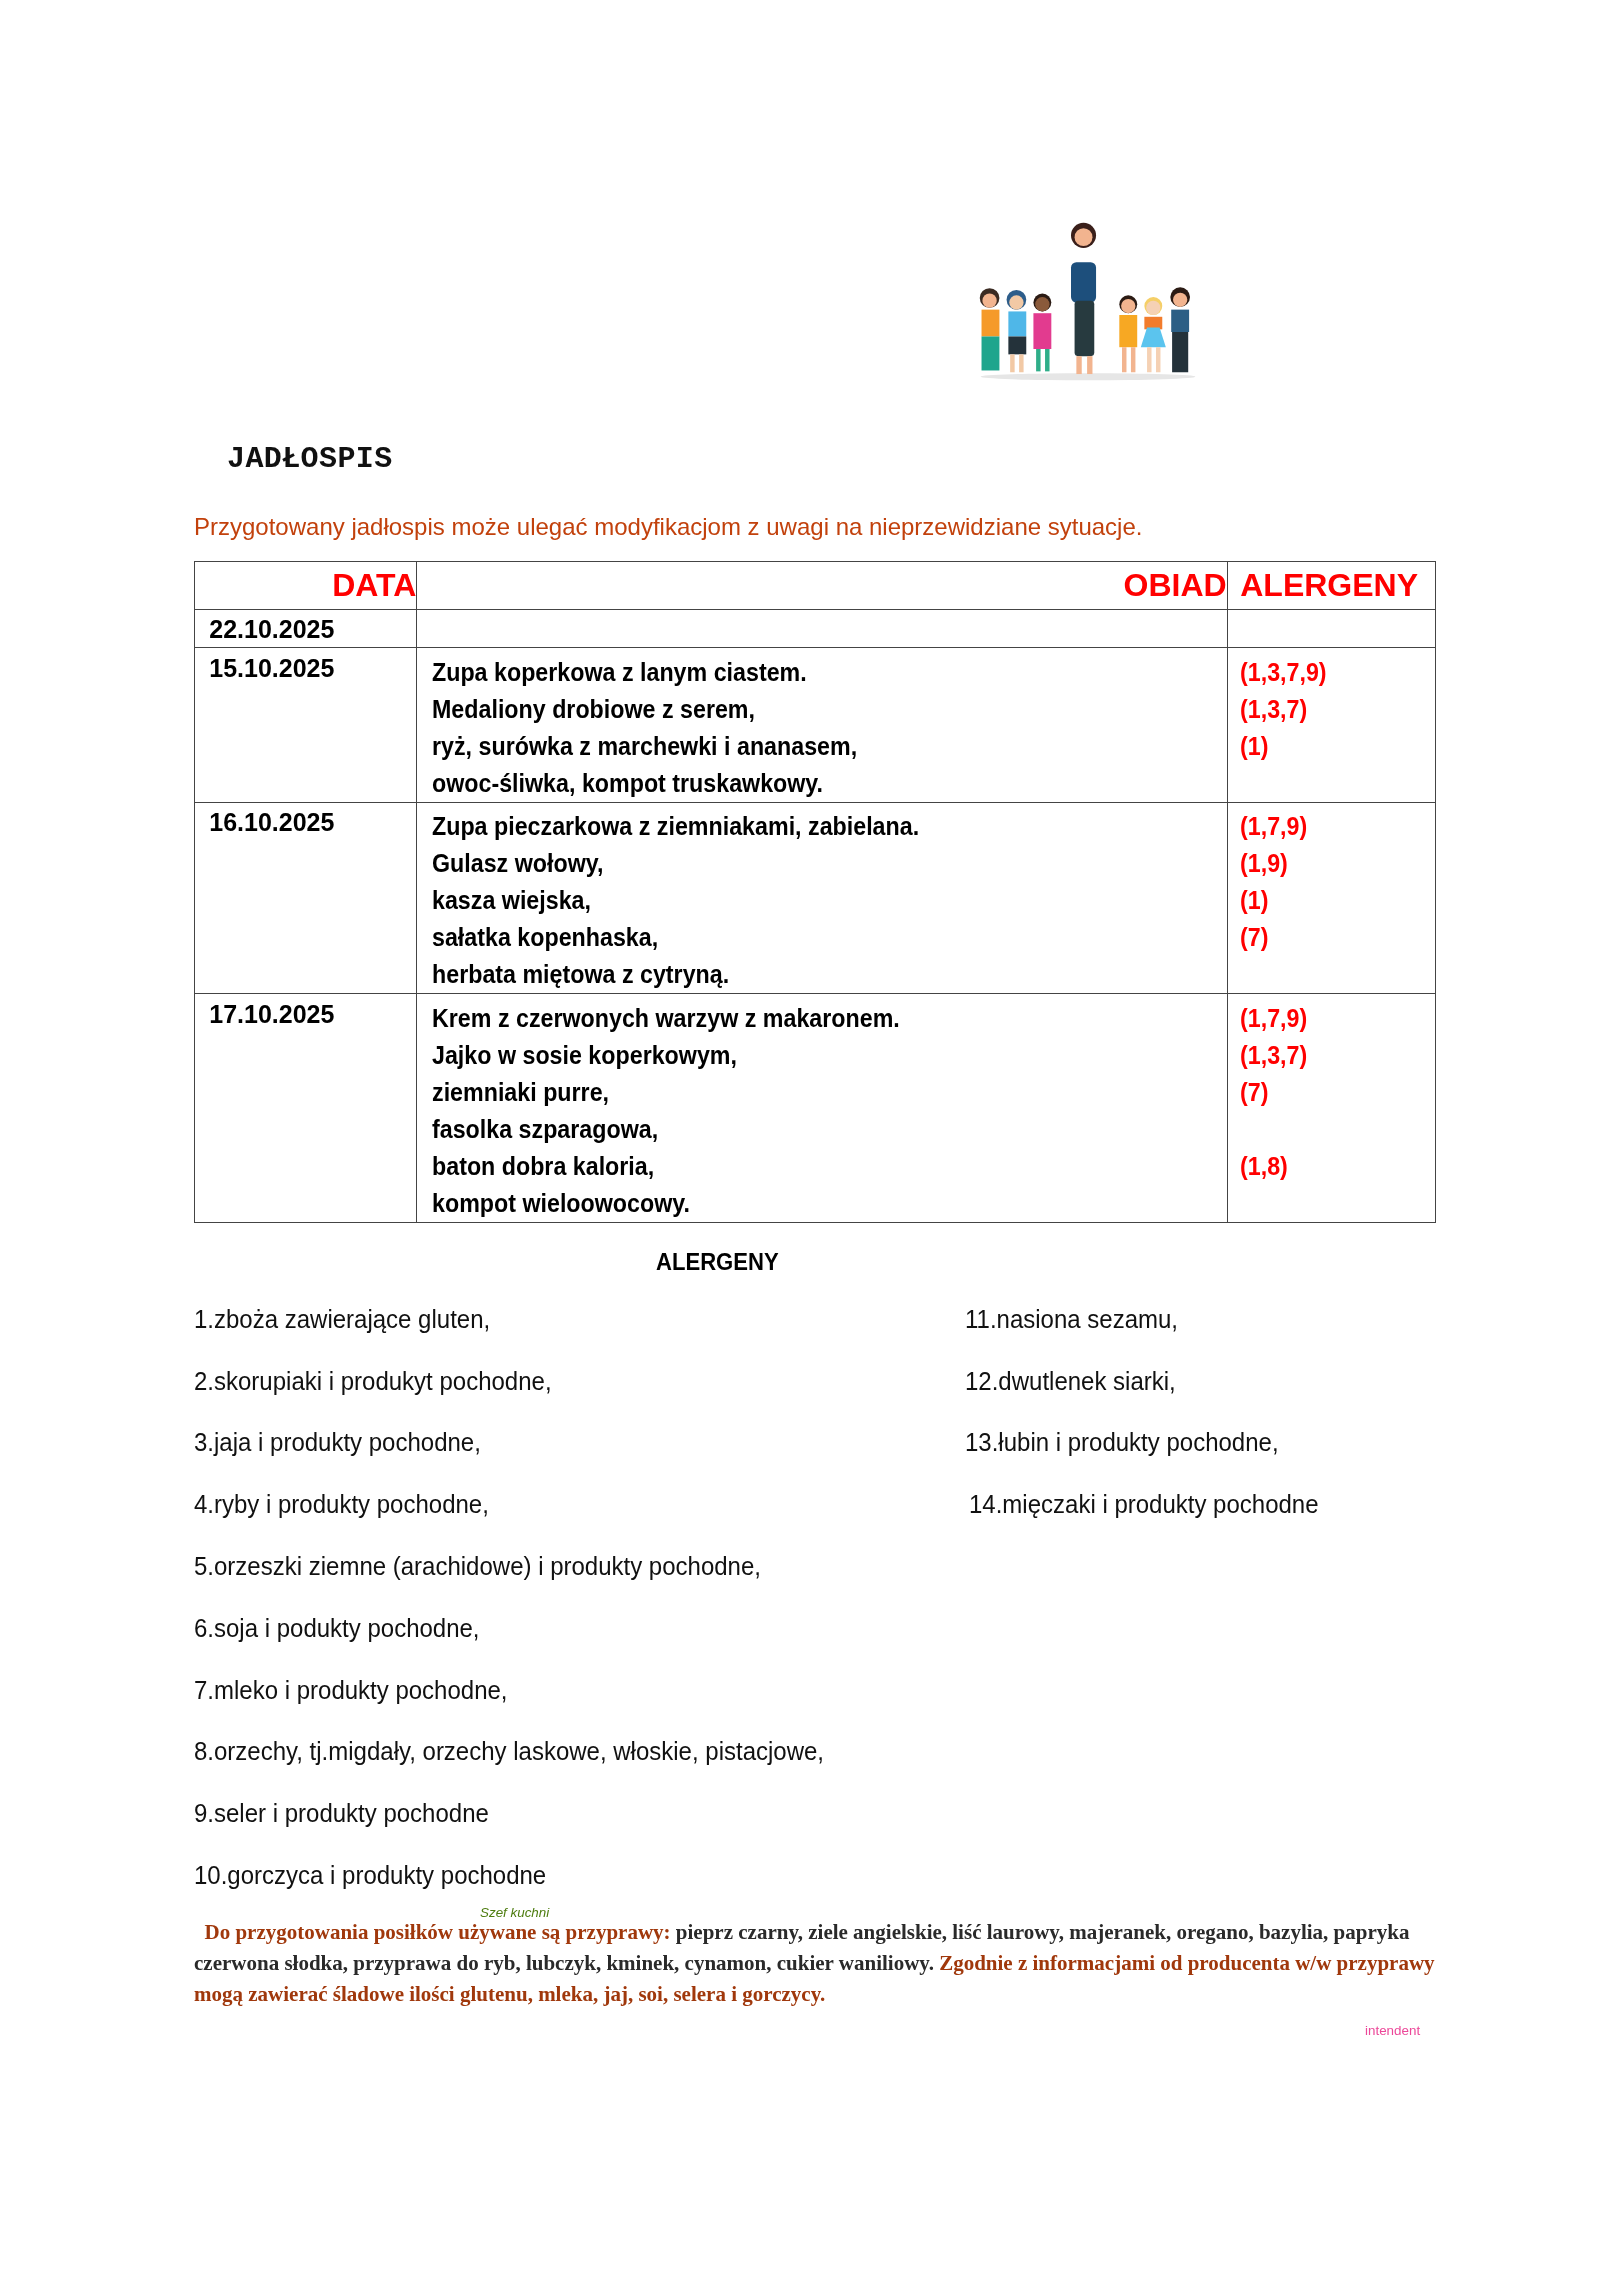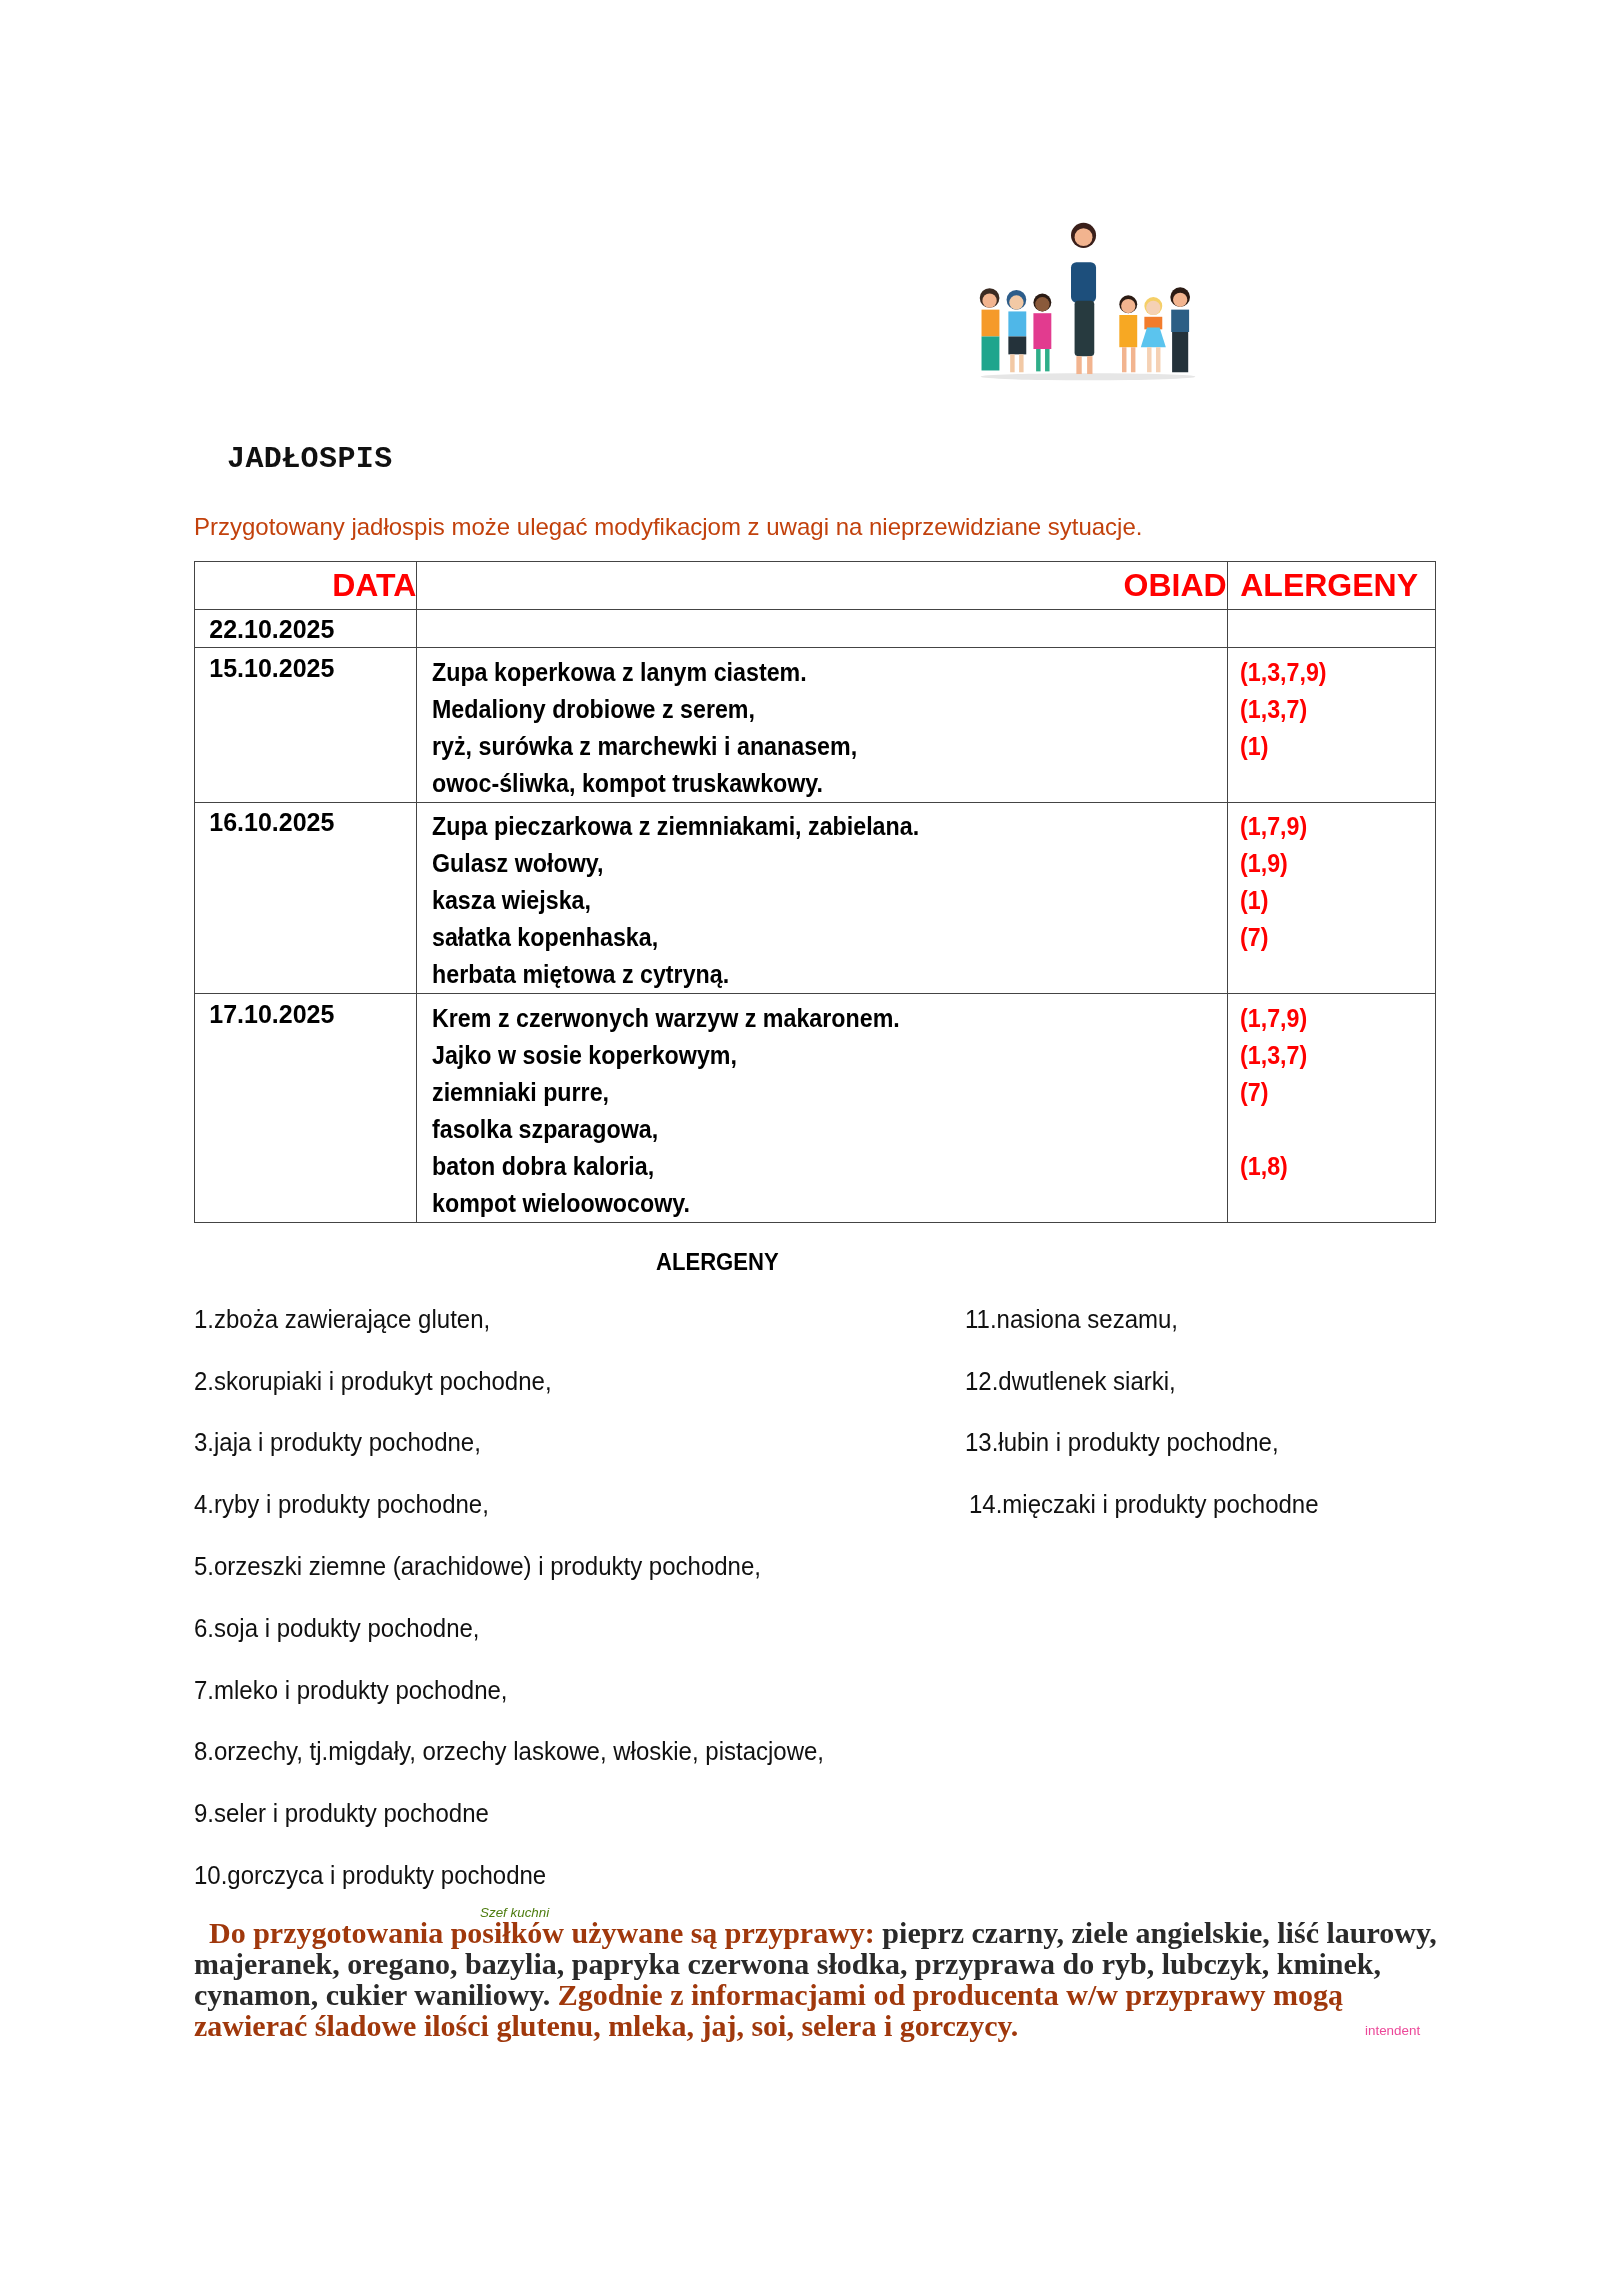--- a/index.html
+++ b/index.html
@@ -34,21 +34,21 @@
   .red { color: #ff0000; }
   .empty-row td { height: 32px; }
 
   #allergen-heading { left: 656px; top: 1248px; font-weight: bold; font-size: 24px;
                       transform: scaleX(0.92); transform-origin: left center; }
 
   .allergen-item { font-size: 25px; white-space: nowrap; color: #111;
                    transform: scaleX(0.96); transform-origin: left center; }
 
   #footer { left: 194px; top: 1917px; width: 1254px; font-family: "Liberation Serif", serif;
-            font-weight: bold; font-size: 30px; line-height: 31px; color: #2a2a2a; }
+            font-weight: bold; font-size: 21px; line-height: 31px; color: #2a2a2a; }
   .brown { color: #a0380c; }
   #chef { left: 480px; top: 1905px; font-size: 13.4px; color: #4d7c0f; font-style: italic; }
   #intendent { left: 1365px; top: 2023px; font-size: 13.4px; color: #ec4899; }
 </style>
 </head>
 <body>
 
 <div id="illustration" class="abs">
   <svg width="242" height="170" viewBox="0 0 270 190">
     <ellipse cx="135" cy="183" rx="120" ry="4" fill="#e6e6e6"></ellipse>

